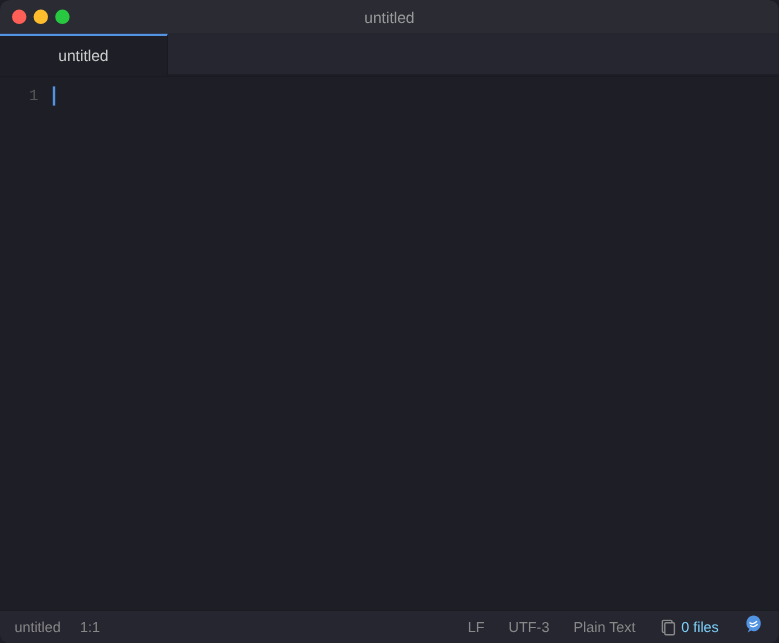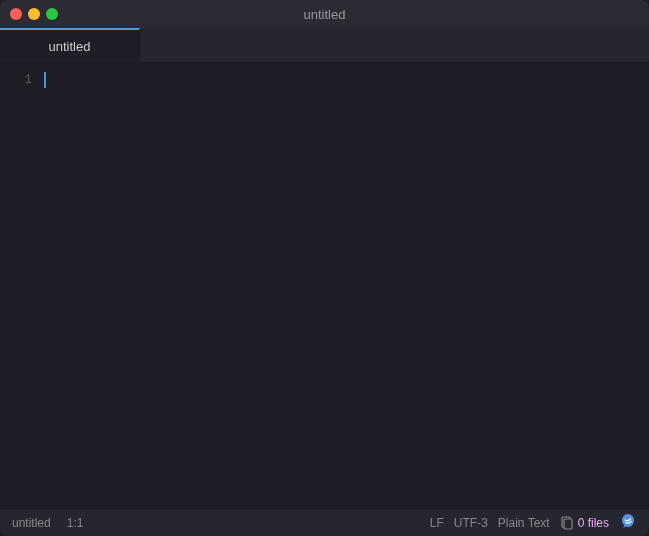--- a/index.html
+++ b/index.html
@@ -145,34 +145,34 @@
 
     .status-left {
       display: flex;
       align-items: center;
       gap: 16px;
     }
 
     .status-right {
       display: flex;
       align-items: center;
-      gap: 10px;
+      gap: 20px;
     }
 
     .status-item {
       color: #888;
       font-size: 12px;
       cursor: pointer;
     }
 
     .file-icon {
       display: flex;
       align-items: center;
       gap: 4px;
-      color: #f0abfc;
+      color: #7dd3fc;
       font-size: 12px;
     }
 
     .bird-icon {
       color: #5294e2;
       font-size: 16px;
     }
   </style>
 </head>
 <body>

